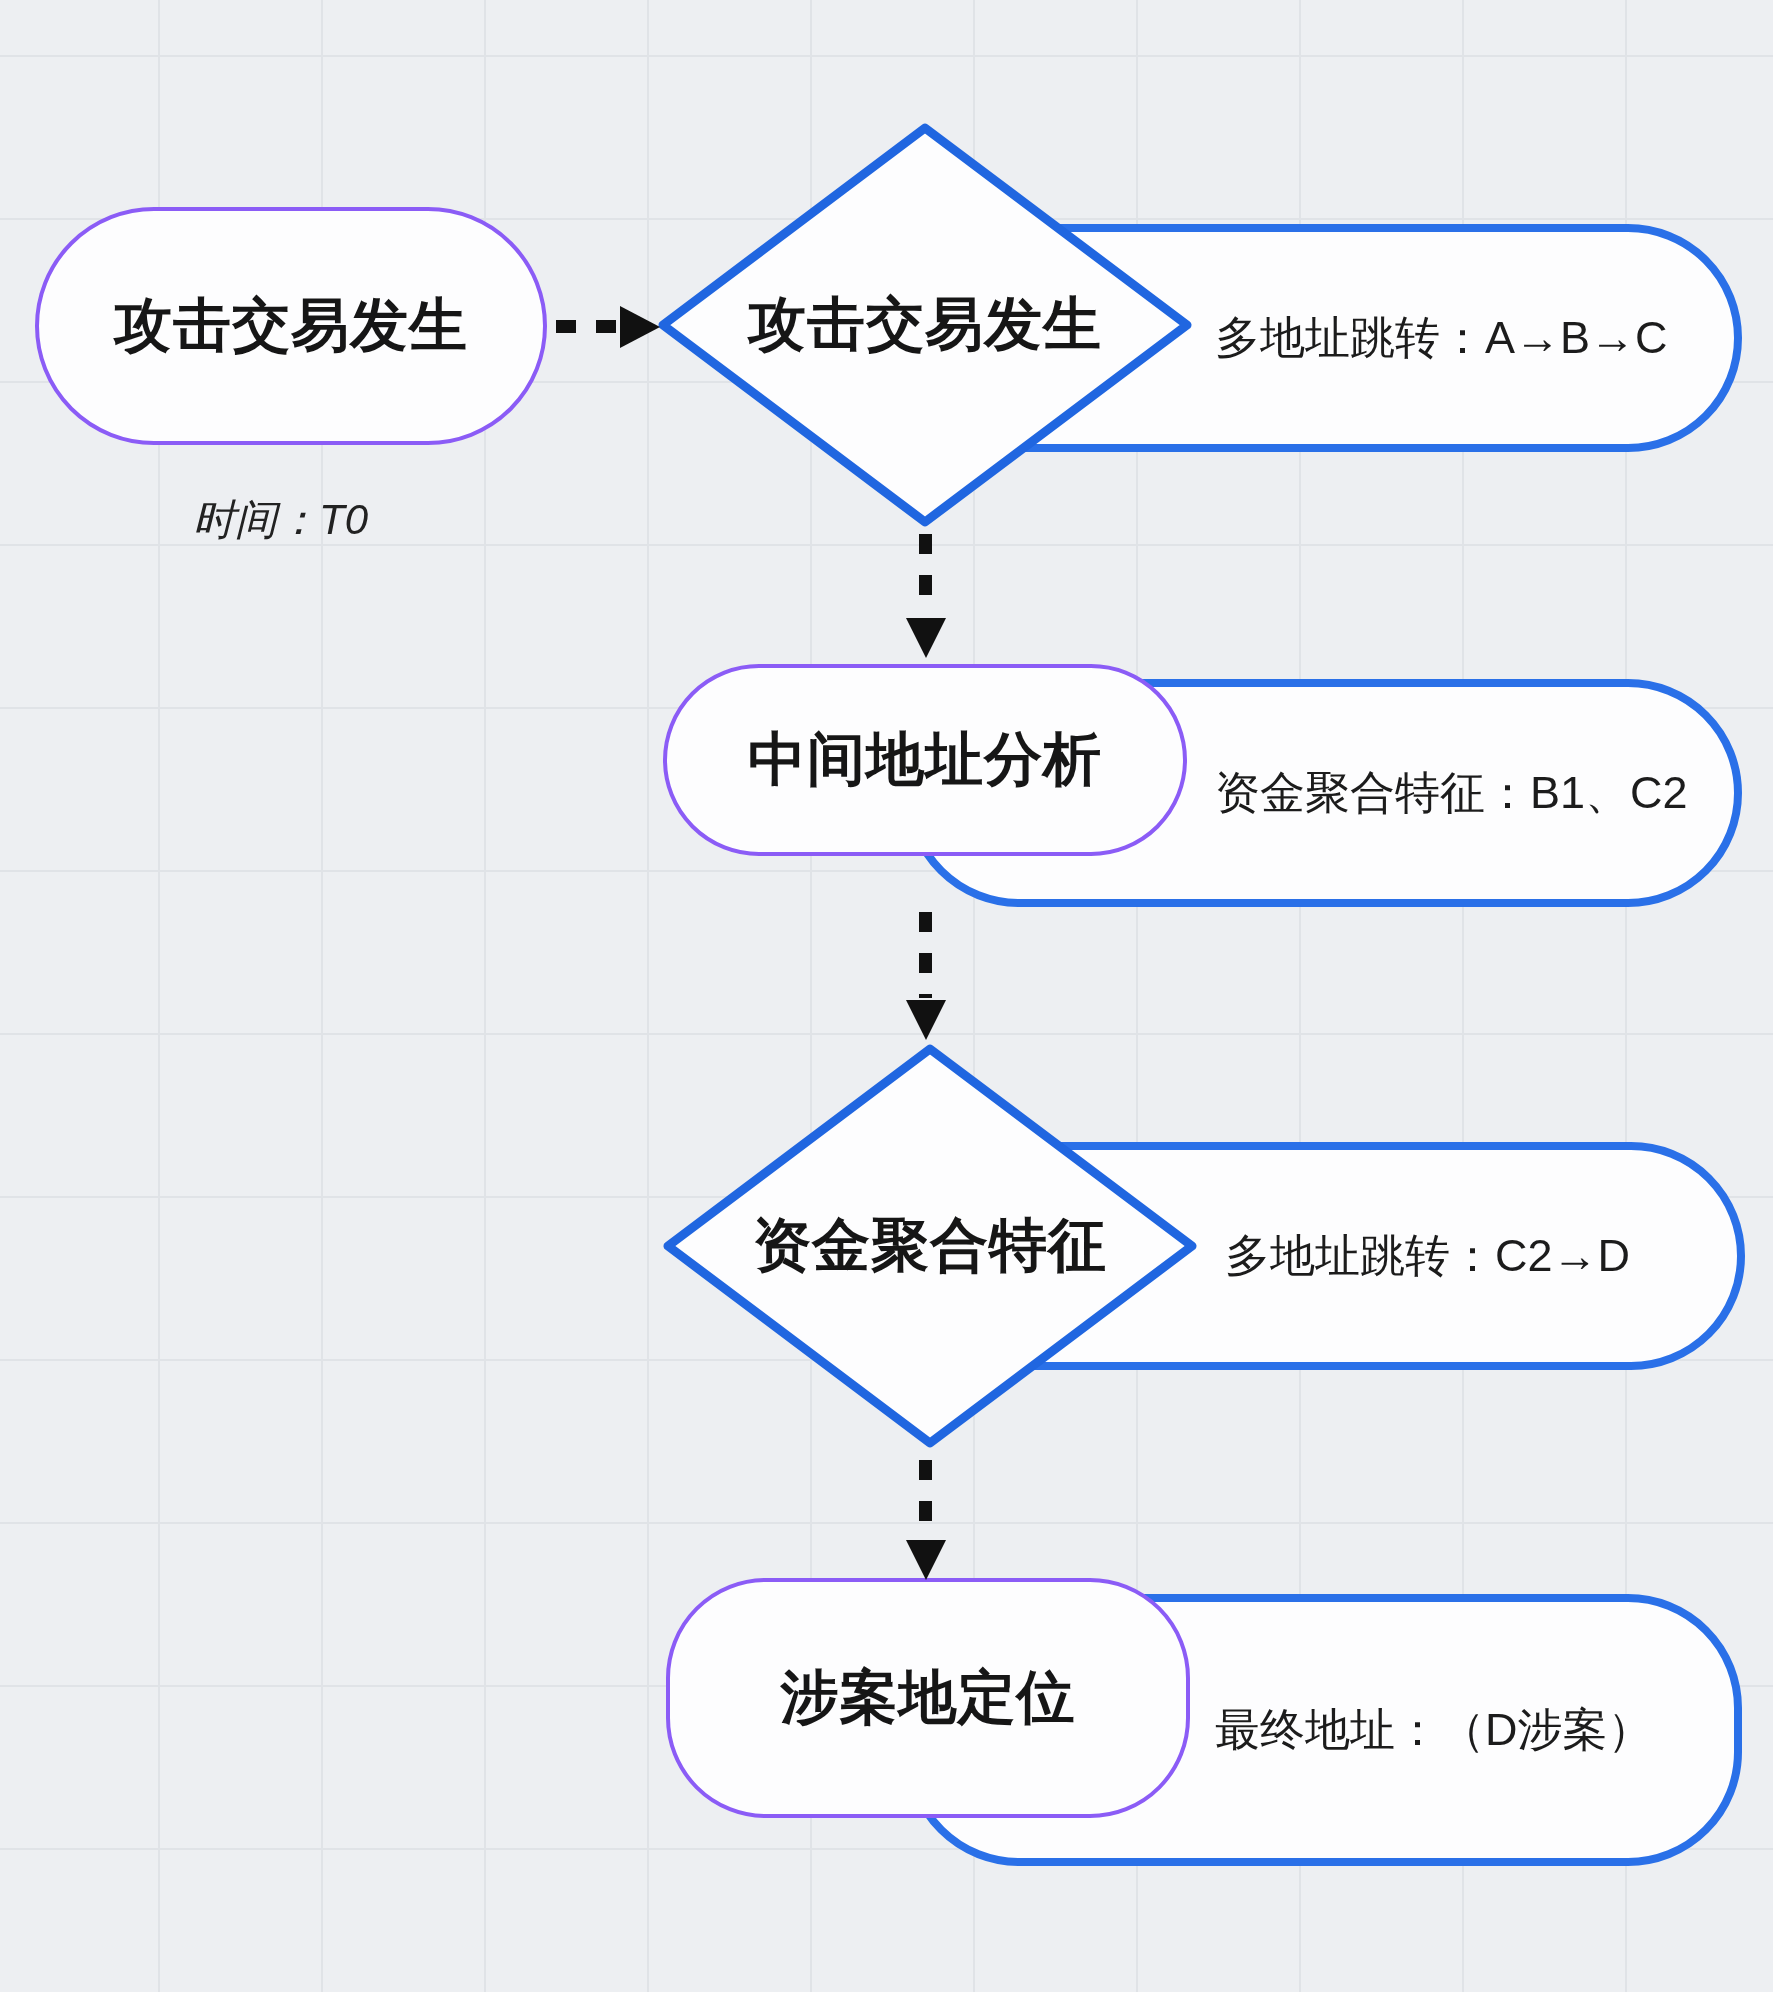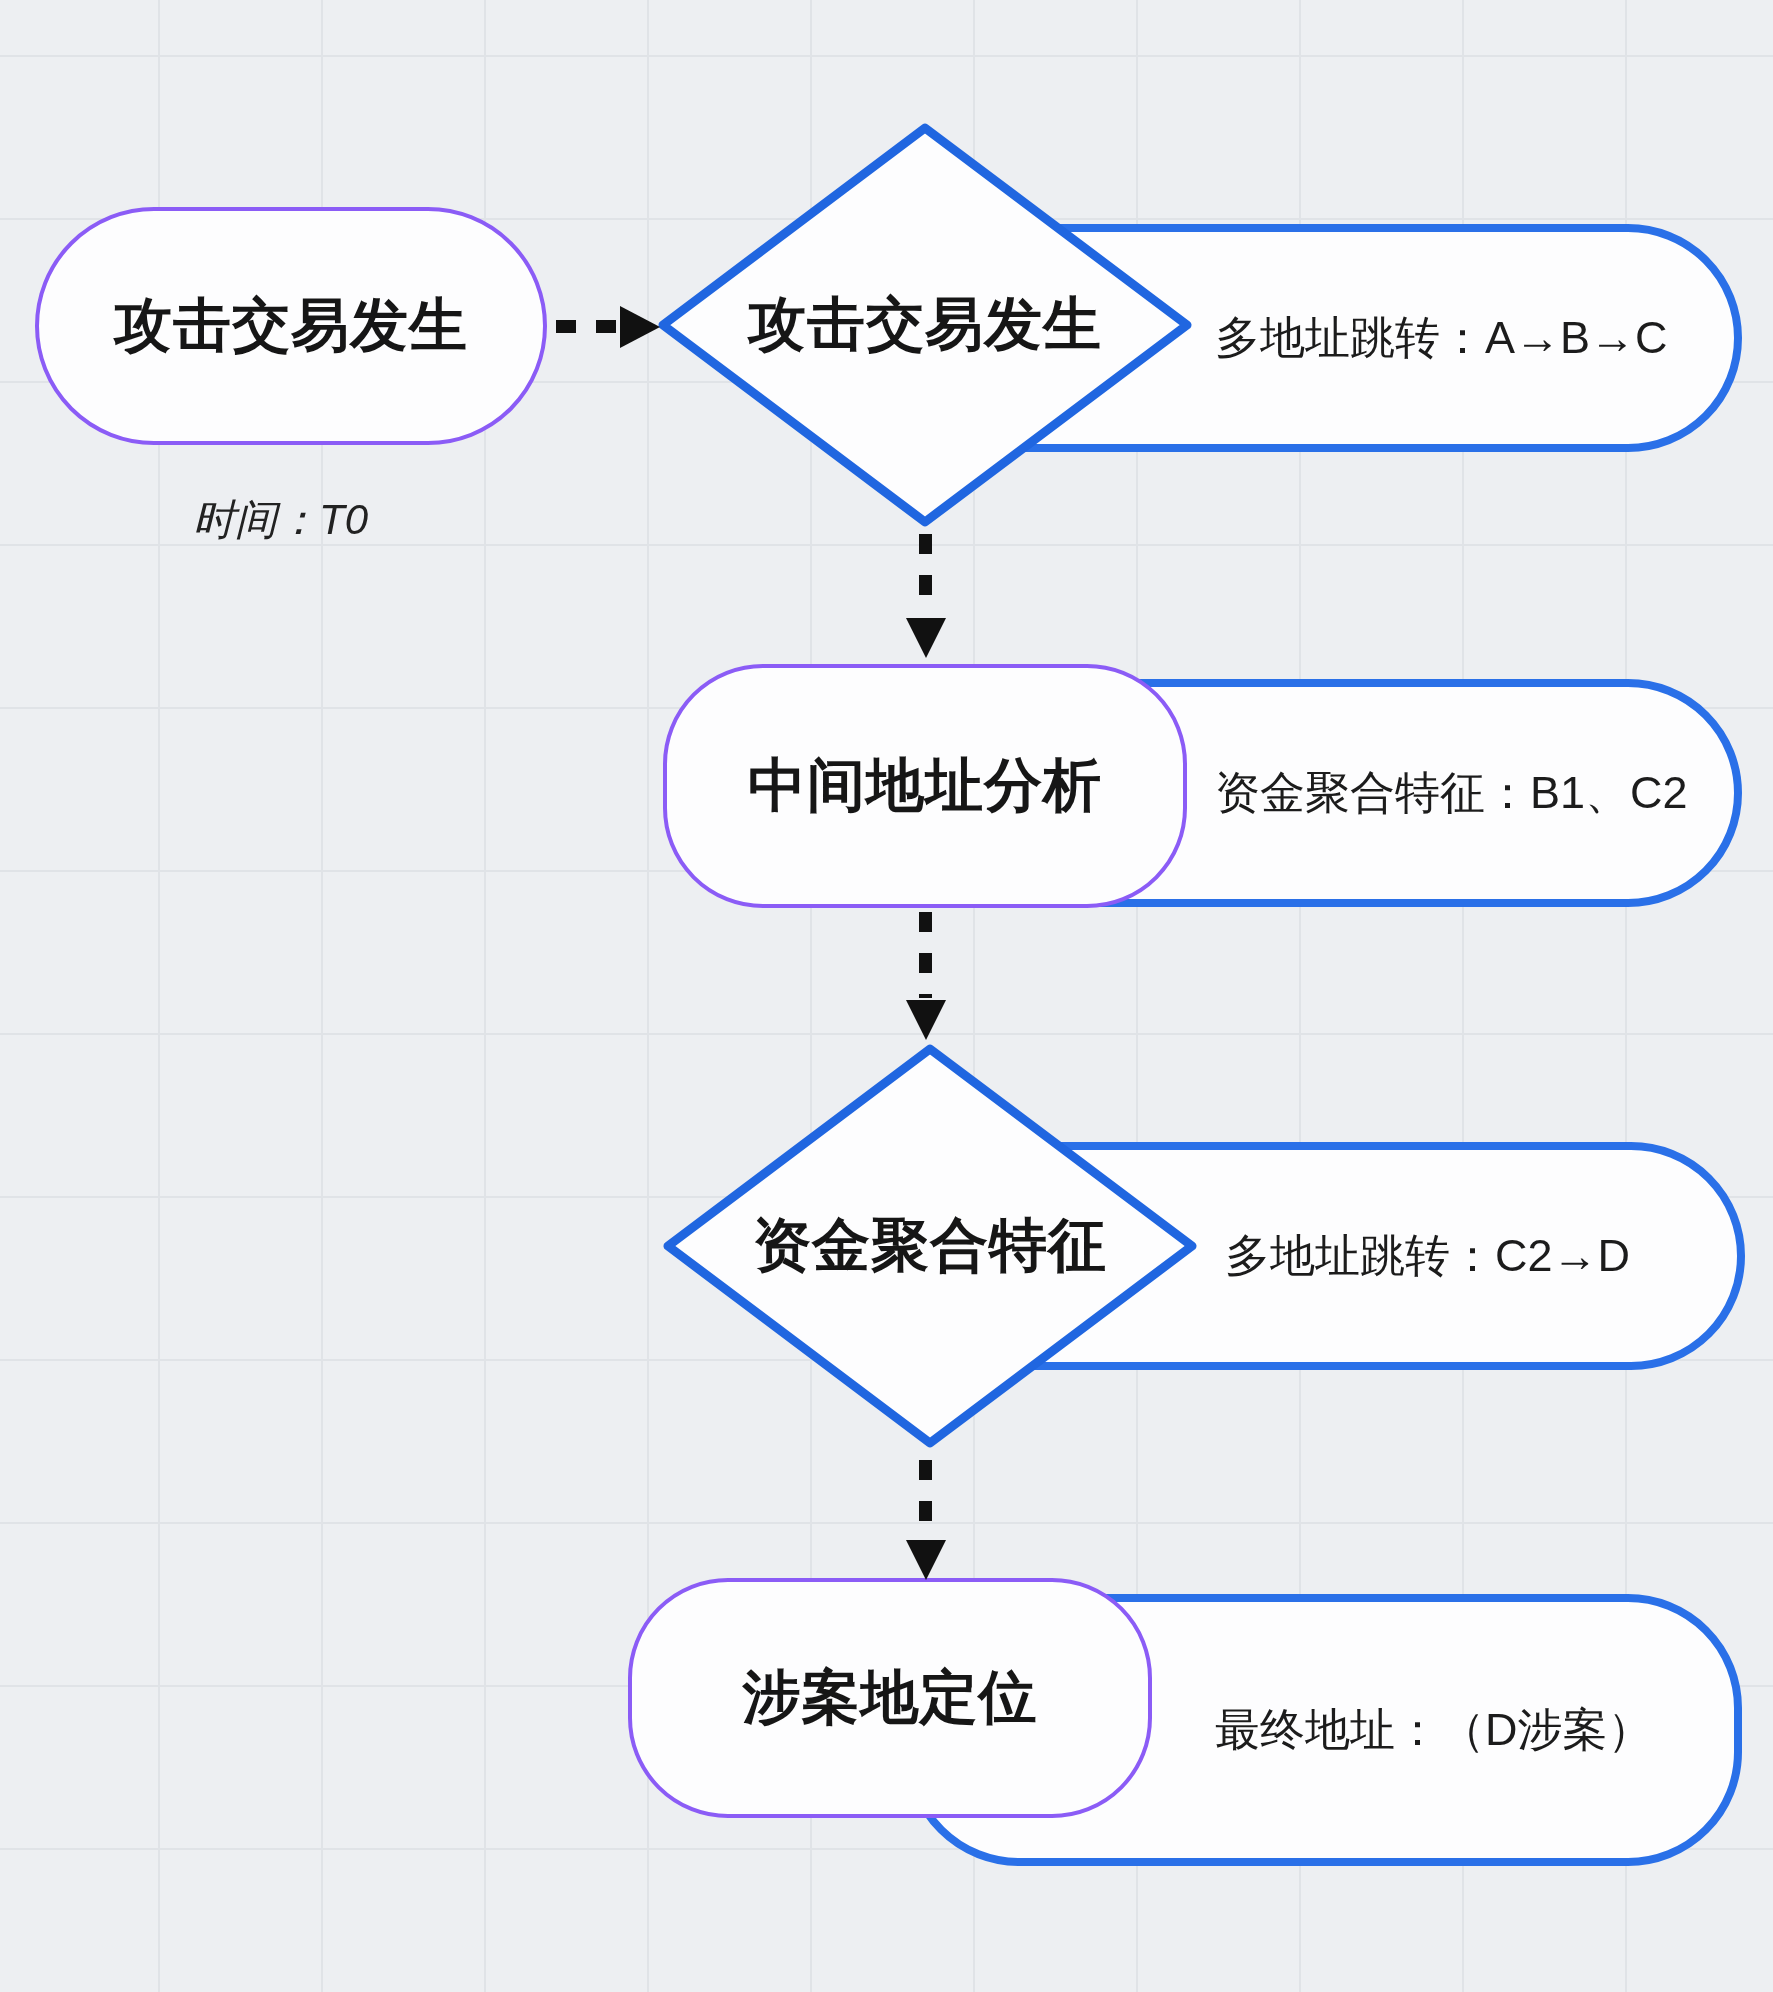--- a/index.html
+++ b/index.html
@@ -95,21 +95,21 @@
   </div>
 </div>
 
 <div class="abs dash-v" style="left:919px;top:534px;height:82px;"></div>
 <div class="abs head-down" style="left:906px;top:618px;"></div>
 
 <div class="abs anno" style="left:905px;top:667px;width:837px;height:228px;padding-left:302px;">
   <span class="anno-text">资金聚合特征：B1、C2</span>
 </div>
 
-<div class="abs stadium" style="left:663px;top:664px;width:524px;height:244px;border-radius:100px;">
+<div class="abs stadium" style="left:663px;top:664px;width:524px;height:192px;border-radius:100px;">
   <span class="node-title">中间地址分析</span>
 </div>
 
 <div class="abs dash-v" style="left:919px;top:912px;height:86px;"></div>
 <div class="abs head-down" style="left:906px;top:1000px;"></div>
 
 <div class="abs anno" style="left:905px;top:1130px;width:840px;height:228px;padding-left:312px;">
   <span class="anno-text">多地址跳转：C2→D</span>
 </div>
 
@@ -122,15 +122,15 @@
   </div>
 </div>
 
 <div class="abs dash-v" style="left:919px;top:1460px;height:78px;"></div>
 <div class="abs head-down" style="left:906px;top:1540px;"></div>
 
 <div class="abs anno" style="left:905px;top:1582px;width:837px;height:272px;padding-left:302px;text-align:right;">
   <span class="anno-text">最终地址：（D涉案）</span>
 </div>
 
-<div class="abs stadium" style="left:628px;top:1578px;width:524px;height:240px;border-radius:100px;">
+<div class="abs stadium" style="left:666px;top:1578px;width:524px;height:240px;border-radius:100px;">
   <span class="node-title">涉案地定位</span>
 </div>
 
 </body></html>

